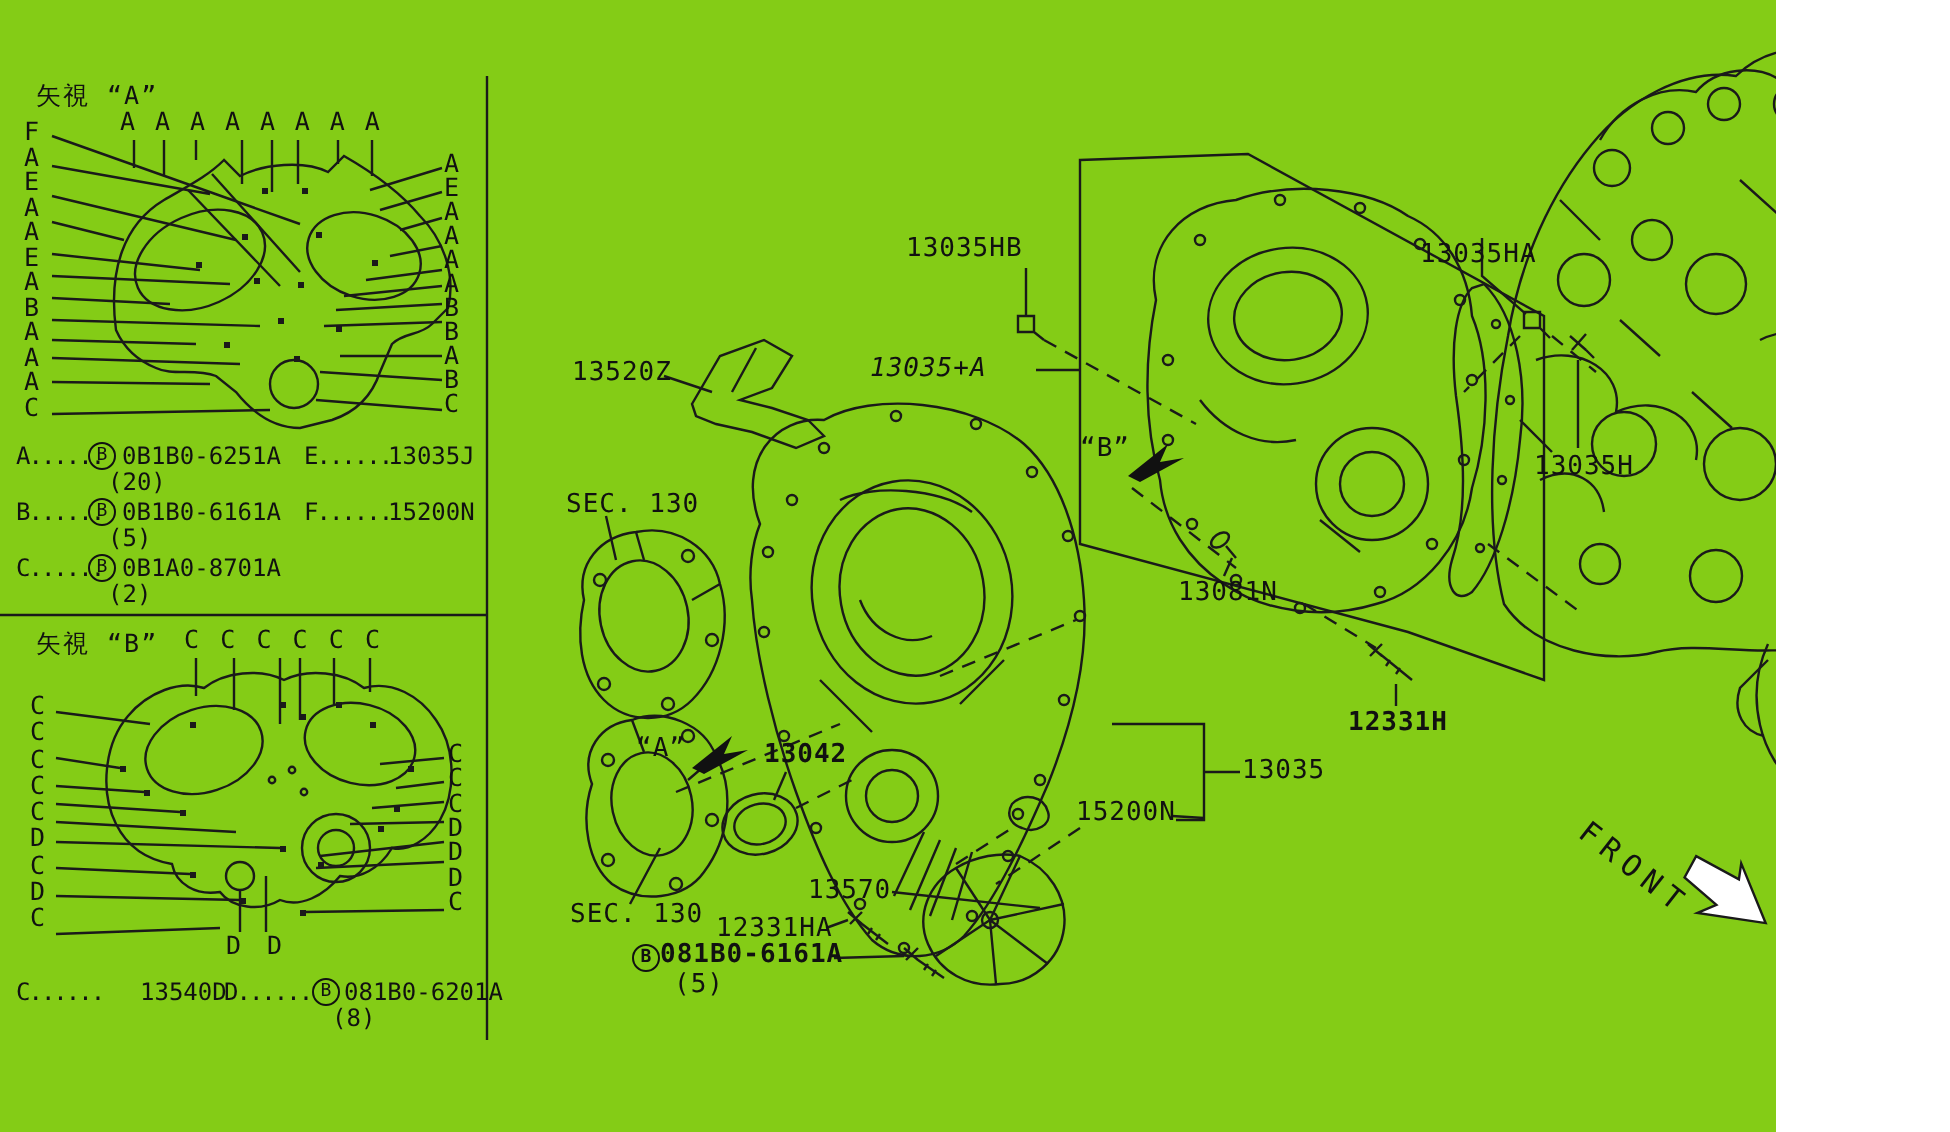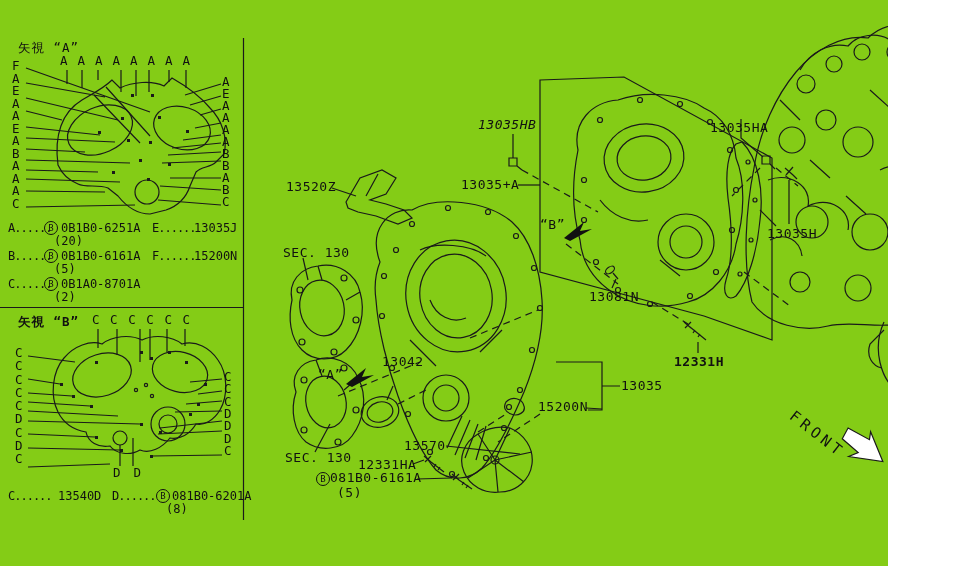--- a/index.html
+++ b/index.html
@@ -271,21 +271,21 @@
     <g fill="#111" stroke="none">
       <path d="M564,238 L584,222 L580,231 L592,229 L570,241 Z"></path>
     </g>
 
     <g transform="translate(845,432) rotate(38)" fill="#fff">
       <path d="M0,-5 L24,-9 L20,-16 L48,0 L18,17 L23,8 L2,7 Z"></path>
     </g>
   </svg>
 
   <div class="vtitle" style="left:18px;top:40px;">矢視 “A”</div>
-  <div class="vtitle" style="left:18px;top:314px;font-weight:bold;">矢視 “B”</div>
+  <div class="vtitle" style="left:18px;top:314px;">矢視 “B”</div>
 
   <div class="letters" style="left:60px;top:55px;width:130px;">
 
   <span>A</span>
       <span>A</span>
       <span>A</span>
       <span>A</span>
       <span>A</span>
       <span>A</span>
       <span>A</span>
@@ -376,41 +376,41 @@
   </div>
   <div class="lg-row" style="top:278px;">
     <span class="k">C......</span>
     <span class="b"><span class="circ">B</span></span>
     <span class="p">0B1A0-8701A</span>
     <span class="q">(2)</span>
   </div>
 
   <div class="lg-row" style="top:490px;">
     <span style="left:0;letter-spacing:-1px;">C......</span>
-    <span style="left:50px;">13540D</span>
+    <span style="left:62px;">13540D</span>
     <span style="left:104px;letter-spacing:-1px;">D......</span>
     <span style="left:148px;top:-1px;"><span class="circ">B</span></span>
     <span style="left:164px;">081B0-6201A</span>
     <span style="left:158px;top:13px;">(8)</span>
   </div>
 
   <div class="lbl" style="left:286px;top:180px;">13520Z</div>
   <div class="lbl" style="left:283px;top:246px;">SEC. 130</div>
   <div class="lbl" style="left:285px;top:451px;">SEC. 130</div>
-  <div class="lbl" style="left:382px;top:355px;">13042</div>
+  <div class="lbl" style="left:382px;top:371px;font-weight:bold;">13042</div>
   <div class="lbl" style="left:404px;top:439px;">13570</div>
   <div class="lbl" style="left:358px;top:458px;">12331HA</div>
-  <div class="lbl" style="left:316px;top:471px;"><span class="circ">B</span><span>081B0-6161A</span></div>
+  <div class="lbl" style="left:316px;top:471px;font-weight:bold;"><span class="circ">B</span><span>081B0-6161A</span></div>
   <div class="lbl" style="left:337px;top:486px;">(5)</div>
   <div class="lbl" style="left:538px;top:400px;">15200N</div>
   <div class="lbl" style="left:621px;top:379px;text-align:right;">13035</div>
   <div class="lbl" style="left:674px;top:355px;font-weight:bold;">12331H</div>
   <div class="lbl" style="left:589px;top:290px;">13081N</div>
-  <div class="lbl" style="left:461px;top:178px;">13035+A</div>
-  <div class="lbl" style="left:478px;top:118px;font-style:italic;">13035HB</div>
+  <div class="lbl" style="left:435px;top:178px;font-style:italic;">13035+A</div>
+  <div class="lbl" style="left:453px;top:118px;">13035HB</div>
   <div class="lbl" style="left:710px;top:121px;">13035HA</div>
   <div class="lbl" style="left:767px;top:227px;">13035H</div>
   <div class="lbl" style="left:318px;top:368px;">“A”</div>
   <div class="lbl" style="left:540px;top:218px;">“B”</div>
 
   <div class="front">FRONT</div>
   <div class="code">J135014M</div>
 
 </div>
 

